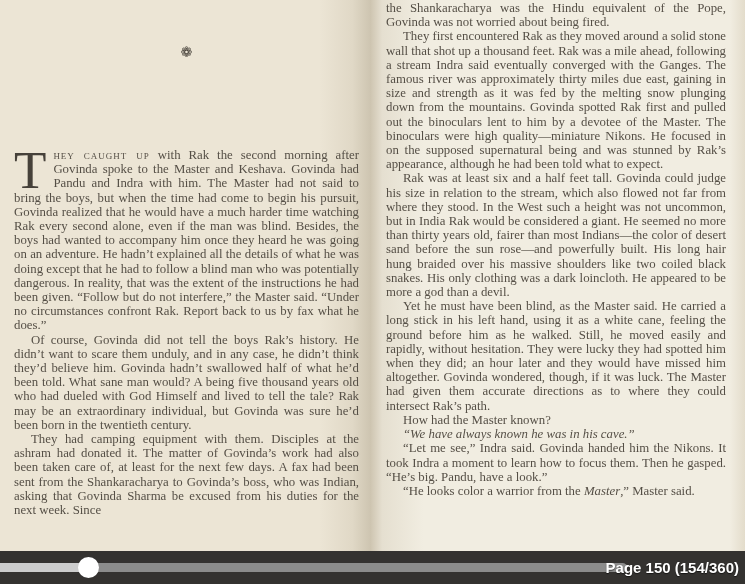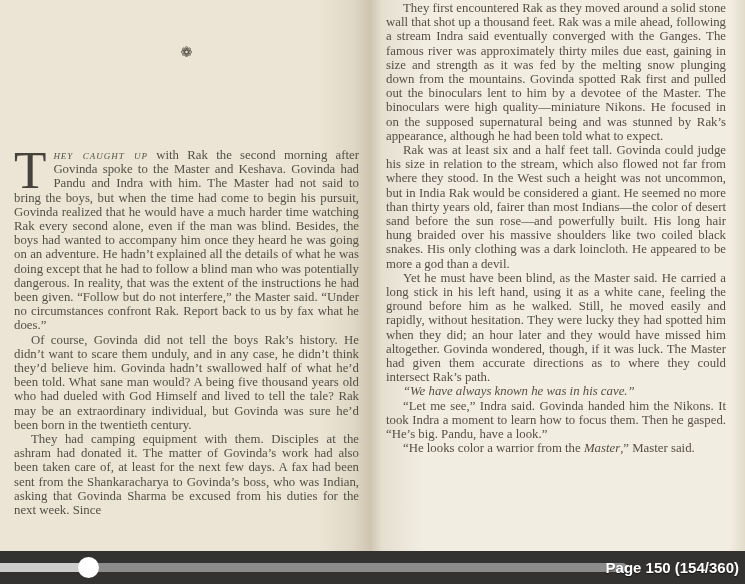--- a/index.html
+++ b/index.html
@@ -54,21 +54,21 @@
     color:var(--ink);
   }
   .page-left .body-text{margin-top:88px;}
   .page-right .body-text{margin-top:0;}
   .para{margin:0;}
   .para.indent{text-indent:17px;}
   .dropcap{
     float:left; font-size:53px; line-height:40px;
     padding:2px 7px 0 0; color:#46413a;
   }
-  .smallcaps{font-variant:small-caps; letter-spacing:1px;font-style:italic;}
+  .smallcaps{font-variant:small-caps; letter-spacing:1px;}
   .italic{font-style:italic;margin-top:27px;}
   .footer{
     position:absolute; left:0; top:551px; width:745px; height:46px;
     background:var(--footer-bg);
   }
   .slider{
     position:absolute; left:0; top:0; width:627px; height:33px;
   }
   .slider-track{
     position:absolute; left:0; top:12px; width:627px; height:9px;
@@ -102,23 +102,25 @@
       </div>
       <div class="body-text">
           <p class="para"><span class="dropcap">T</span><span class="smallcaps">hey caught up</span><span> with Rak the second morning after Govinda spoke to the Master and Keshava. Govinda had Pandu and Indra with him. The Master had not said to bring the boys, but when the time had come to begin his pursuit, Govinda realized that he would have a much harder time watching Rak every second alone, even if the man was blind. Besides, the boys had wanted to accompany him once they heard he was going on an adventure. He hadn’t explained all the details of what he was doing except that he had to follow a blind man who was potentially dangerous. In reality, that was the extent of the instructions he had been given. “Follow but do not interfere,” the Master said. “Under no circumstances confront Rak. Report back to us by fax what he does.”</span></p>
           <p class="para indent"><span>Of course, Govinda did not tell the boys Rak’s history. He didn’t want to scare them unduly, and in any case, he didn’t think they’d believe him. Govinda hadn’t swallowed half of what he’d been told. What sane man would? A being five thousand years old who had dueled with God Himself and lived to tell the tale? Rak may be an extraordinary individual, but Govinda was sure he’d been born in the twentieth century.</span></p>
           <p class="para indent"><span>They had camping equipment with them. Disciples at the ashram had donated it. The matter of Govinda’s work had also been taken care of, at least for the next few days. A fax had been sent from the Shankaracharya to Govinda’s boss, who was Indian, asking that Govinda Sharma be excused from his duties for the next week. Since</span></p>
         </div>
     </div>
 
     <div class="page page-right">
       <div class="body-text">
+          <p class="para"><span>the Shankaracharya was the Hindu equivalent of the Pope, Govinda was not worried about being fired.</span></p>
           <p class="para indent"><span>They first encountered Rak as they moved around a solid stone wall that shot up a thousand feet. Rak was a mile ahead, following a stream Indra said eventually converged with the Ganges. The famous river was approximately thirty miles due east, gaining in size and strength as it was fed by the melting snow plunging down from the mountains. Govinda spotted Rak first and pulled out the binoculars lent to him by a devotee of the Master. The binoculars were high quality—miniature Nikons. He focused in on the supposed supernatural being and was stunned by Rak’s appearance, although he had been told what to expect.</span></p>
           <p class="para indent"><span>Rak was at least six and a half feet tall. Govinda could judge his size in relation to the stream, which also flowed not far from where they stood. In the West such a height was not uncommon, but in India Rak would be considered a giant. He seemed no more than thirty years old, fairer than most Indians—the color of desert sand before the sun rose—and powerfully built. His long hair hung braided over his massive shoulders like two coiled black snakes. His only clothing was a dark loincloth. He appeared to be more a god than a devil.</span></p>
           <p class="para indent"><span>Yet he must have been blind, as the Master said. He carried a long stick in his left hand, using it as a white cane, feeling the ground before him as he walked. Still, he moved easily and rapidly, without hesitation. They were lucky they had spotted him when they did; an hour later and they would have missed him altogether. Govinda wondered, though, if it was luck. The Master had given them accurate directions as to where they could intersect Rak’s path.</span></p>
+          <p class="para indent"><span>How had the Master known?</span></p>
           <p class="para indent"><span class="italic">“We have always known he was in his cave.”</span></p>
           <p class="para indent"><span>“Let me see,” Indra said. Govinda handed him the Nikons. It took Indra a moment to learn how to focus them. Then he gasped. “He’s big. Pandu, have a look.”</span></p>
           <p class="para indent"><span>“He looks color a warrior from the </span><span class="italic">Master</span><span>,” Master said.</span></p>
         </div>
     </div>
 
   </div>
 
   <div class="footer">
     <div class="slider">

